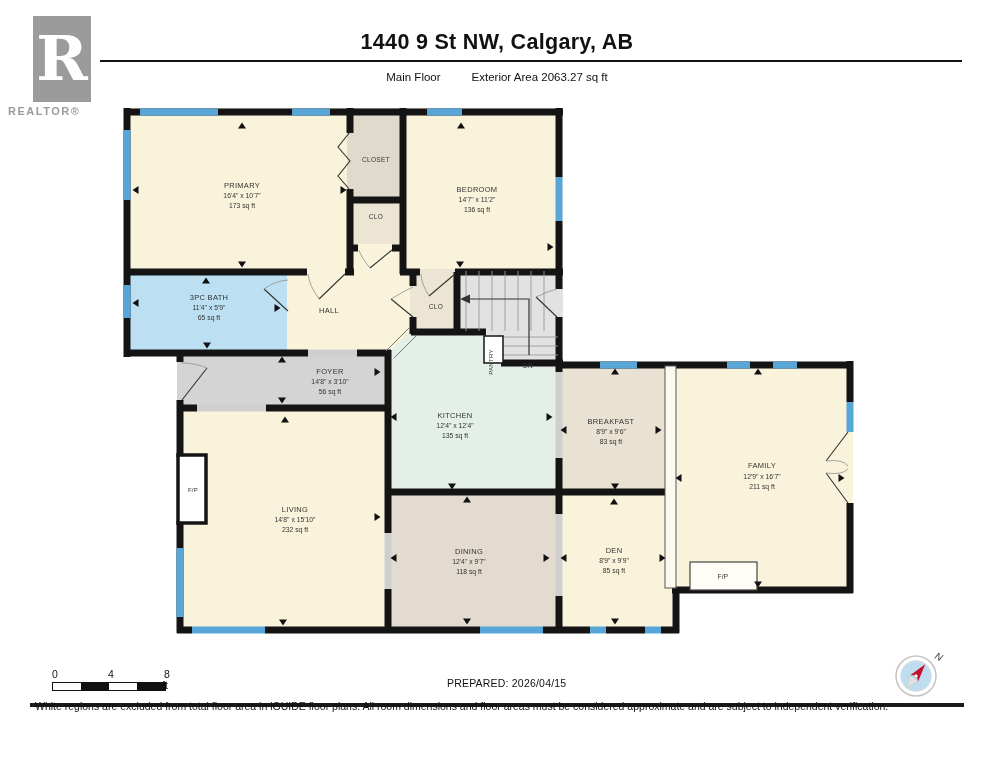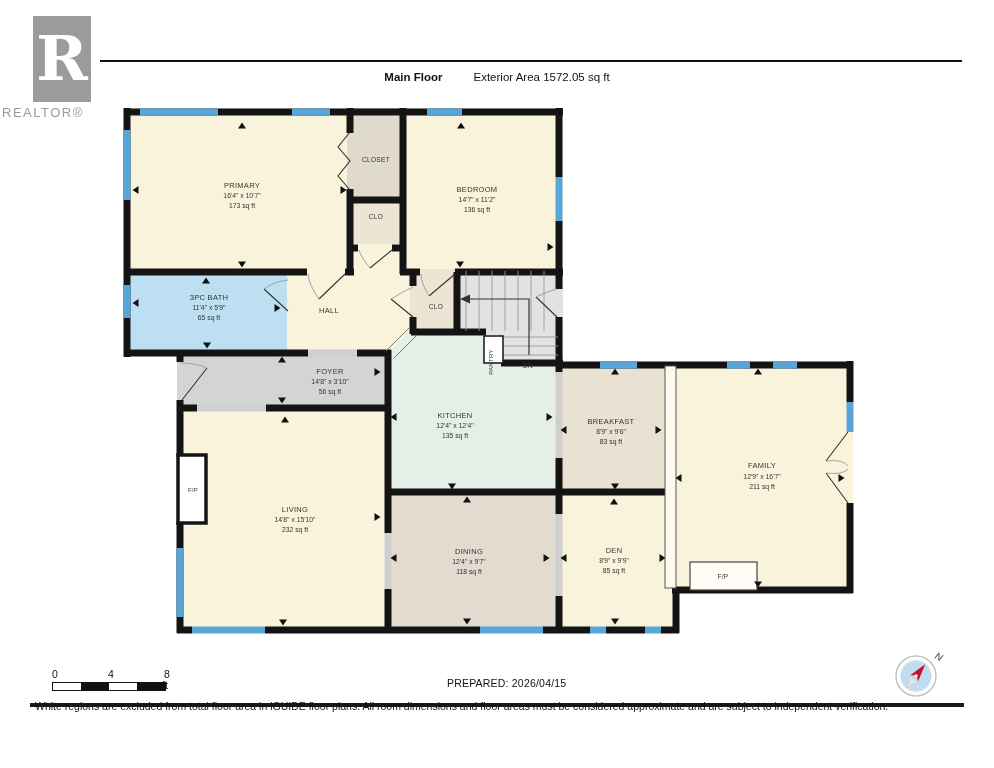--- a/index.html
+++ b/index.html
@@ -2,48 +2,49 @@
 <html><head>
 <meta charset="utf-8">
 <style>
   html,body{margin:0;padding:0;background:#fff;}
   body{font-family:"Liberation Sans", sans-serif;color:#222;}
   .page{position:relative;width:994px;height:768px;background:#fff;overflow:hidden;}
   .title{position:absolute;top:30px;left:0;width:100%;text-align:center;
          font-size:21.5px;font-weight:bold;letter-spacing:.3px;color:#111;}
   .title-rule{position:absolute;left:100px;top:60px;width:862px;height:2px;background:#111;}
   .subtitle{position:absolute;top:71px;left:0;width:100%;text-align:center;font-size:11.5px;color:#111;}
-  .subtitle .floor{font-weight:bold;margin-right:31px;}
+  .subtitle .floor{font-weight:normal;margin-right:31px;}
   .logo-block{position:absolute;left:33px;top:16px;width:58px;height:86px;background:#9B9B9B;
               display:flex;align-items:center;justify-content:center;}
   .logo-block .r{color:#fff;font-family:"DejaVu Serif",serif;font-weight:bold;font-size:62px;line-height:1;}
-  .logo-word{position:absolute;left:2px;top:105px;font-size:13px;color:#9B9B9B;letter-spacing:1.5px;}
+  .logo-word{position:absolute;left:8px;top:105px;font-size:11px;color:#9B9B9B;letter-spacing:1.5px;font-weight:bold;}
   .plan-wrap{position:absolute;left:0;top:0;width:994px;height:768px;}
   svg text{font-family:"Liberation Sans",sans-serif;fill:#333;}
   .room-name{font-size:7.5px;letter-spacing:.3px;}
   .room-dims{font-size:6.8px;}
   .small-label{font-size:6.5px;letter-spacing:.3px;}
   .scalebar{position:absolute;left:52px;top:668px;width:200px;height:30px;font-size:10.5px;color:#111;}
   .scalebar .num{position:absolute;top:0;transform:translateX(-50%);}
   .scalebar .bar{position:absolute;left:0;top:14px;width:112px;height:7px;border:1px solid #111;display:flex;}
   .scalebar .cell{width:28px;height:7px;}
   .scalebar .unit{position:absolute;left:110px;top:11px;}
   .prepared{position:absolute;left:447px;top:677px;font-size:10.5px;color:#111;letter-spacing:.2px;text-align:right;}
   .compass{position:absolute;left:890px;top:646px;}
   .footer-rule{position:absolute;left:30px;top:703px;width:934px;height:4px;background:#1a1a1a;}
   .disclaimer{position:absolute;left:35px;top:700px;width:940px;font-size:10.5px;color:#111;}
 </style>
 </head>
 <body>
 
 <div class="page">
 
+  <div class="title">1440 9 St NW, Calgary, AB</div>
   <div class="title-rule"></div>
   <div class="subtitle">
-    <span class="floor">Main Floor</span><span>Exterior Area 1572.05 sq ft</span>
+    <span class="floor">Main Floor</span><span>Exterior Area 2063.27 sq ft</span>
   </div>
 
   <div class="logo-block">
     <span class="r">R</span>
   </div>
   <div class="logo-word">REALTOR®</div>
 
   <div class="plan-wrap">
   <svg id="plan" width="994" height="768" viewBox="0 0 994 768">
 

